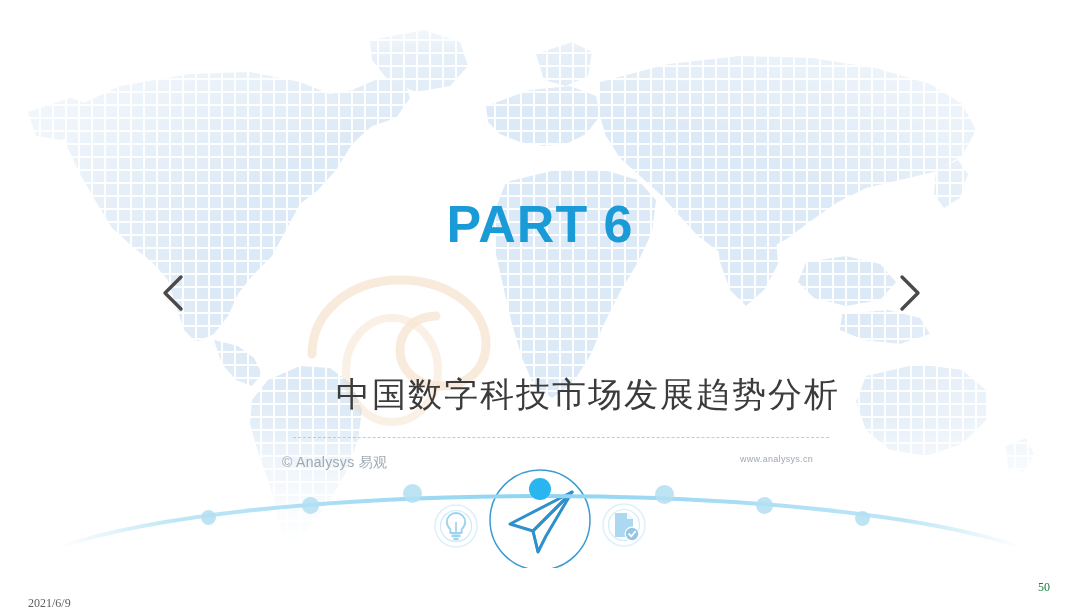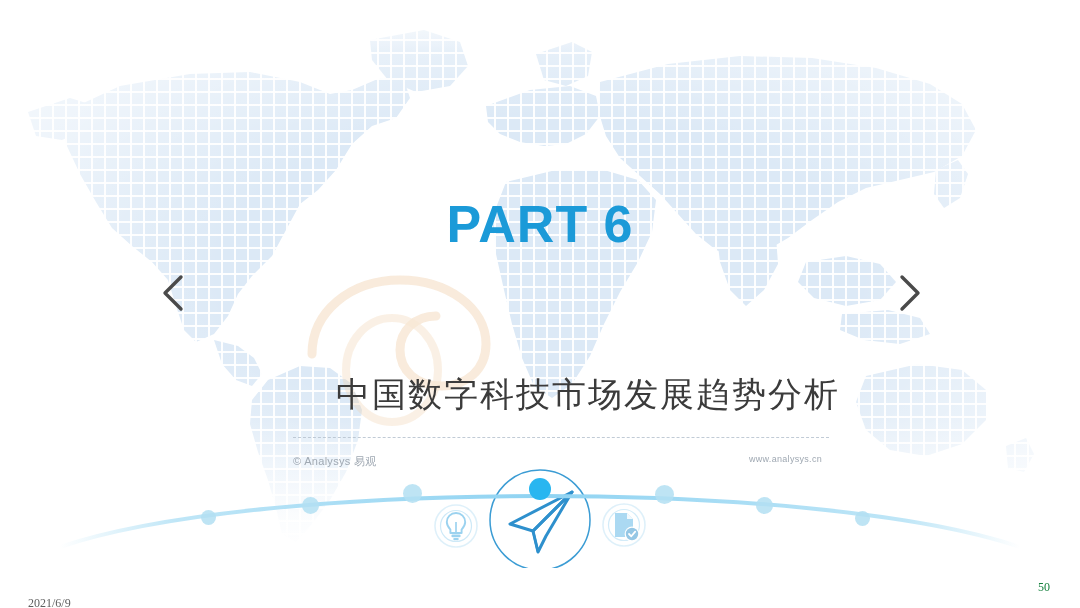--- a/index.html
+++ b/index.html
@@ -65,25 +65,25 @@
     font-family:"DejaVu Sans","Liberation Sans",sans-serif;
     padding-left:48px;
   }
 
   
   .rule{
     position:absolute;left:293px;top:437px;width:536px;height:0;
     border-top:1px dashed #b7c3cf;opacity:.85;
   }
   .credit-left{
-    position:absolute;left:293px;top:454px;font-size:11px;color:#9fa8b2;
+    position:absolute;left:282px;top:454px;font-size:14px;color:#9fa8b2;
     letter-spacing:.3px;
   }
   .credit-right{
-    position:absolute;right:258px;top:454px;font-size:9px;color:#9fa8b2;
+    position:absolute;right:267px;top:454px;font-size:9px;color:#9fa8b2;
     letter-spacing:.3px;
   }
 
   
   .arc-wrap{position:absolute;left:0;top:455px;width:1080px;height:100px;}
   .dot{
     position:absolute;border-radius:50%;
   }
 
   

